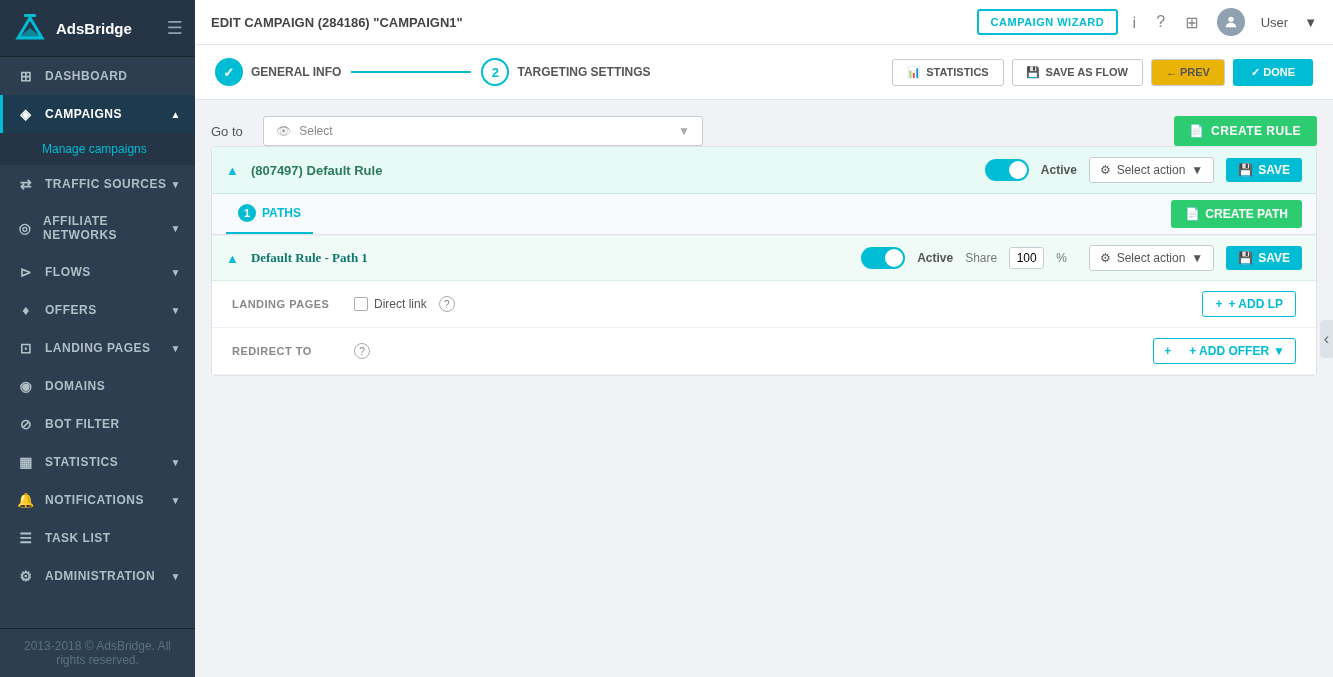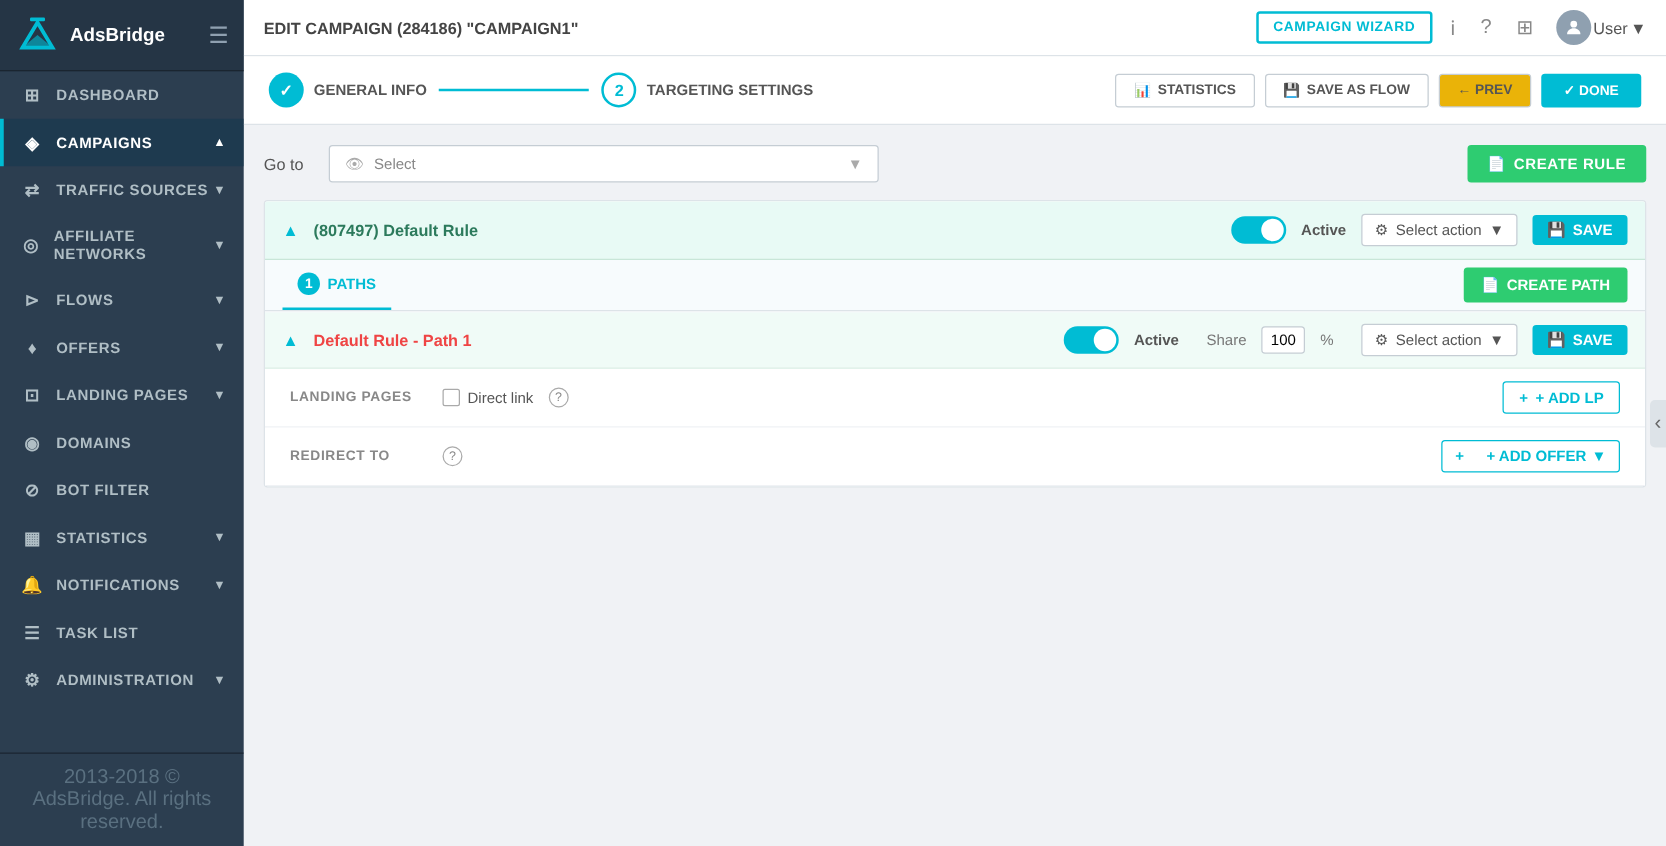--- a/index.html
+++ b/index.html
@@ -61,21 +61,21 @@
     .sidebar-sub-item {
       display: block;
       padding: 9px 14px 9px 42px;
       color: #8fa0b0;
       font-size: 12px;
       cursor: pointer;
     }
     .sidebar-sub-item.active { color: #00bcd4; }
     .sidebar-footer {
       padding: 10px 24px;
-      font-size: 16px;
+      font-size: 12px;
       color: #5a7080;
       border-top: 1px solid #1a2530;
       text-align: center;
     }
 
     
     .main { flex: 1; display: flex; flex-direction: column; overflow: hidden; }
 
     
     .topbar {
@@ -98,21 +98,21 @@
       background: none;
       border: none;
       color: #888;
       font-size: 16px;
       cursor: pointer;
       padding: 4px 6px;
     }
     .topbar-user {
       display: flex;
       align-items: center;
-      gap: 2px;
+      gap: 16px;
       color: #555;
       font-size: 13px;
       cursor: pointer;
       margin-left: 4px;
     }
     .topbar-avatar {
       width: 28px;
       height: 28px;
       background: #8fa0b0;
       border-radius: 50%;
@@ -231,21 +231,20 @@
     }
 
     
     .content { flex: 1; overflow-y: auto; padding: 16px; background: #f0f2f5; }
 
     
     .goto-row {
       display: flex;
       align-items: center;
       gap: 12px;
-      margin-bottom: 14px;
     }
     .goto-label {
       font-size: 13px;
       color: #555;
       min-width: 40px;
     }
     .goto-select {
       flex: 1;
       max-width: 440px;
       border: 1px solid #c5cdd4;
@@ -416,22 +415,23 @@
     .path-header {
       background: #f0fbf7;
       display: flex;
       align-items: center;
       padding: 9px 14px;
       border-bottom: 1px solid #ddeee6;
       gap: 12px;
     }
     .path-title {
       font-size: 13px;
-      color: #ef4444;
-      font-weight: 600;
+      color: #0f766e;
+      font-weight: 600;
+      font-family: Liberation Serif, serif;
     }
     .share-label { font-size: 12px; color: #777; }
     .share-input {
       width: 35px;
       border: 1px solid #c5cdd4;
       border-radius: 3px;
       padding: 3px 6px;
       font-size: 12px;
       text-align: center;
     }
@@ -543,20 +543,21 @@
       <span class="nav-icon">⊞</span>
       <span>DASHBOARD</span>
     </div>
 
     <div class="sidebar-item active">
       <span class="nav-icon">◈</span>
       <span>CAMPAIGNS</span>
       <span class="arrow">▲</span>
     </div>
     <div class="sidebar-sub">
+      <div class="sidebar-sub-item active">Manage campaigns</div>
     </div>
 
     <div class="sidebar-item">
       <span class="nav-icon">⇄</span>
       <span>TRAFFIC SOURCES</span>
       <span class="arrow">▼</span>
     </div>
 
     <div class="sidebar-item">
       <span class="nav-icon">◎</span>
@@ -730,21 +731,21 @@
         <div class="path-header">
           <button class="rule-collapse-btn">▲</button>
           <span class="path-title">Default Rule - Path 1</span>
           <div class="rule-spacer"></div>
 
           <div class="toggle-switch">
             <div class="toggle-slider on"></div>
           </div>
           <span class="active-label">Active</span>
 
-          <span class="share-label" style="margin-left:10px;">Share</span>
+          <span class="share-label" style="">Share</span>
           <input class="share-input" type="text" value="100" style="">
           <span class="percent-label">%</span>
 
           <button class="select-action-btn" style="margin-left:10px;">
             <span>⚙</span>
             <span>Select action</span>
             <span>▼</span>
           </button>
 
           <button class="btn-save-sm">

